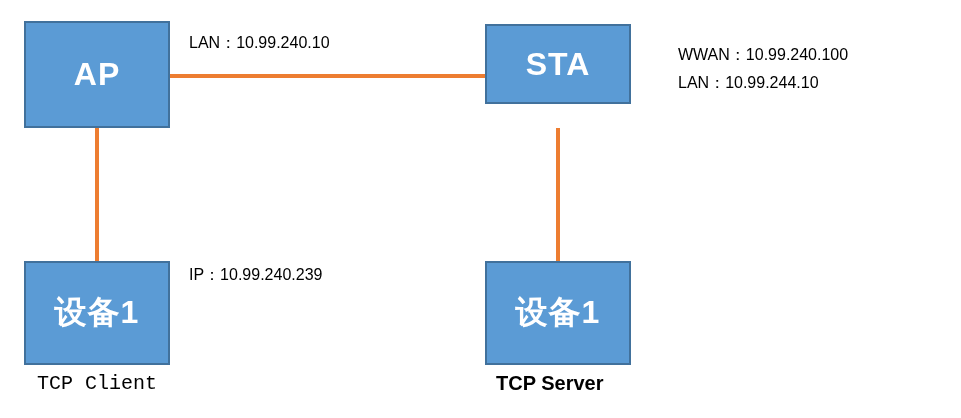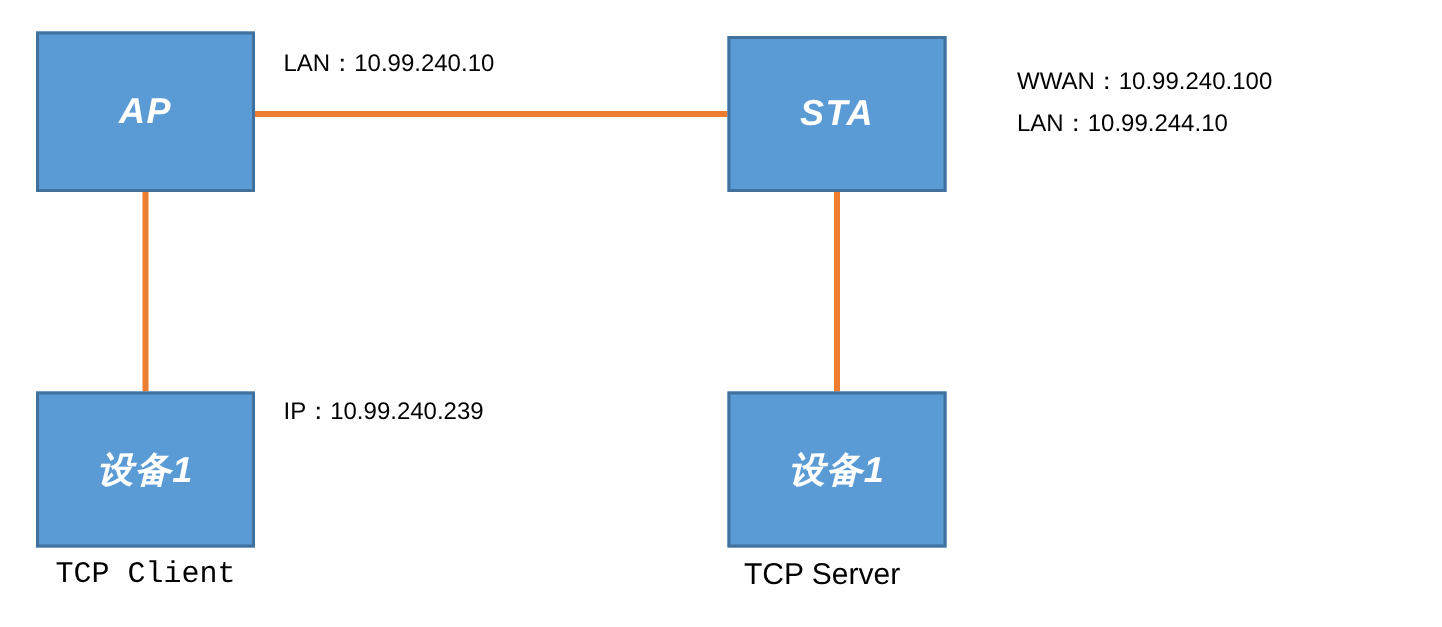--- a/index.html
+++ b/index.html
@@ -13,27 +13,26 @@
   }
   .node {
     position: absolute;
     box-sizing: border-box;
     background: var(--node-fill, #5B9BD5);
     border: 2px solid var(--node-border, #41719C);
     color: var(--node-text, #ffffff);
     display: flex;
     align-items: center;
     justify-content: center;
-    font-size: 24px;
+    font-size: 32px;
     font-weight: bold;
     letter-spacing: 1px;
-    font-style: italic;
   }
   .node-ap     { left: 24px;  top: 21px;  width: 146px; height: 107px; }
-  .node-sta    { left: 485px; top: 24px;  width: 146px; height: 104px; }
+  .node-sta    { left: 485px; top: 24px;  width: 146px; height: 80px; }
   .node-client { left: 24px;  top: 261px; width: 146px; height: 104px; }
   .node-server { left: 485px; top: 261px; width: 146px; height: 104px; }
 
   .link { position: absolute; background: var(--link, #ED7D31); }
   .link-ap-sta     { left: 170px; top: 74px;  width: 315px; height: 4px; }
   .link-ap-client  { left: 95px;  top: 128px; width: 4px;   height: 133px; }
   .link-sta-server { left: 556px; top: 128px; width: 4px;   height: 133px; }
 
   .note {
     position: absolute;
@@ -47,21 +46,21 @@
   .note-client-ip { left: 189px; top: 261px; }
   .note-server    { left: 678px; top: 261px; }
 
   .caption {
     position: absolute;
     color: var(--text, #000000);
     font-size: 20px;
     white-space: nowrap;
   }
   .caption-client { left: 37px;  top: 372px; font-family: Liberation Mono, monospace; }
-  .caption-server { left: 496px; top: 372px; }
+  .caption-server { left: 496px; top: 372px; font-weight: bold; }
 </style>
 </head>
 <body>
 
 <div class="canvas">
 
   <div class="link link-ap-sta"></div>
   <div class="link link-ap-client"></div>
   <div class="link link-sta-server"></div>
 

